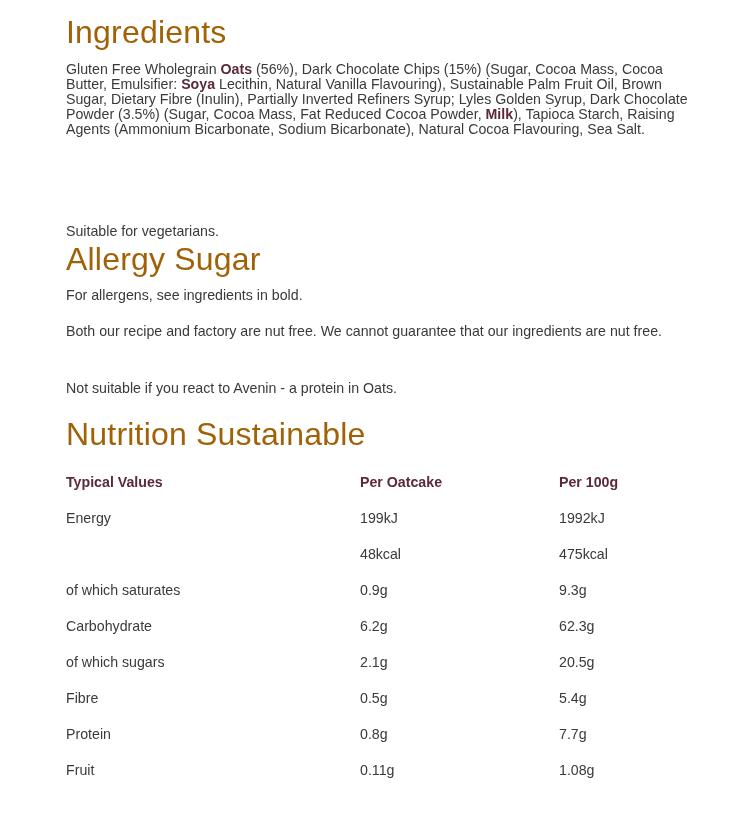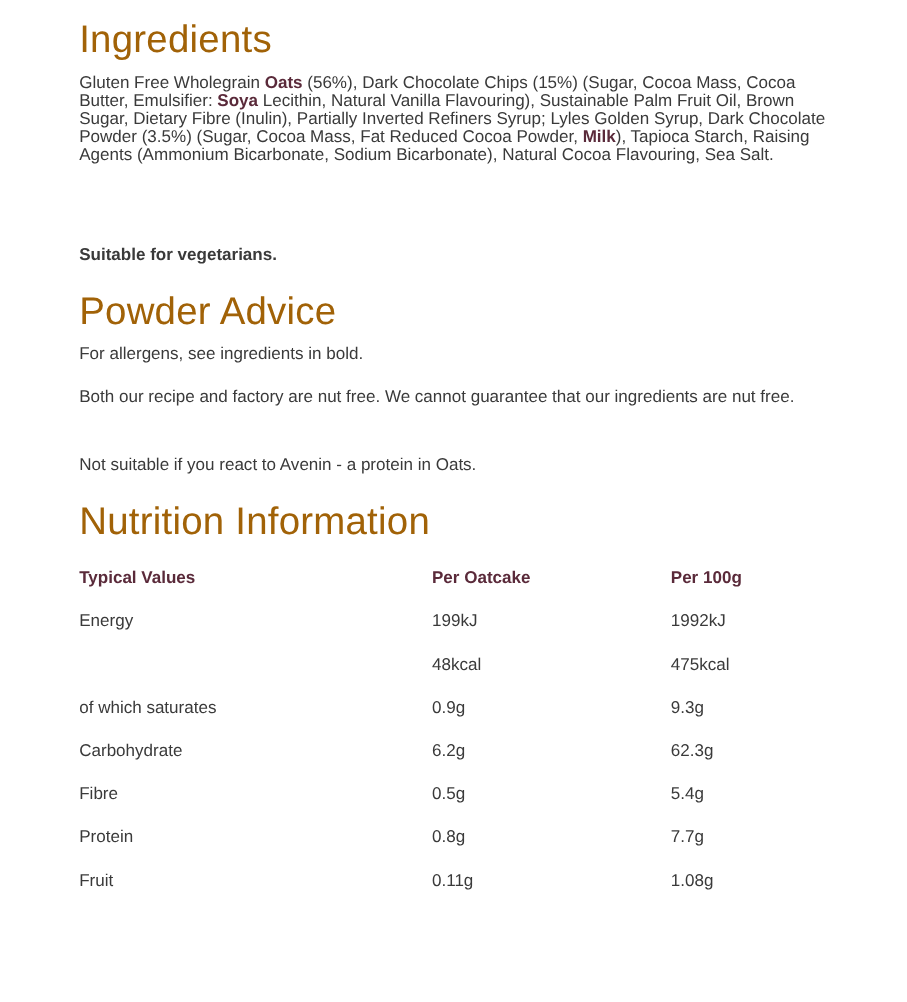--- a/index.html
+++ b/index.html
@@ -4,47 +4,47 @@
 <style>
   html, body { margin: 0; padding: 0; background: #ffffff; }
   body { width: 756px; height: 835px; overflow: hidden; position: relative;
          font-family: "Liberation Sans", "DejaVu Sans", sans-serif; color: #3a3a3a; }
   .wrap { position: absolute; left: 66px; top: 0; width: 640px; }
   h2 { font-weight: normal; color: #a16207; margin: 0; font-size: 32px; letter-spacing: 0.2px; }
   p { margin: 0; font-size: 14.2px; line-height: 15px; color: #3a3a3a; }
   b { color: #5a2a3a; }
   .h-ing { position: absolute; top: 14px; left: 0; }
   .p-ing { position: absolute; top: 62px; left: 0; width: 640px; }
-  .p-veg { position: absolute; top: 206px; left: 0; font-weight: bold; }
+  .p-veg { position: absolute; top: 224px; left: 0; }
   .h-all { position: absolute; top: 241px; left: 0; }
   .p-a1 { position: absolute; top: 288px; left: 0; }
   .p-a2 { position: absolute; top: 324px; left: 0; width: 640px; }
   .p-a3 { position: absolute; top: 381px; left: 0; }
   .h-nut { position: absolute; top: 416px; left: 0; }
   table { position: absolute; top: 464px; left: 0; border-collapse: collapse; width: 640px; }
   th { font-weight: bold; color: #5a2a3a; text-align: left; font-size: 14.2px; height: 36px; padding: 0; }
   td { font-size: 14.2px; color: #3a3a3a; height: 36px; padding: 0; }
   .c1 { width: 294px; } .c2 { width: 199px; }
 </style>
 </head>
 <body>
 
 <div class="wrap">
   <h2 class="h-ing">Ingredients</h2>
   <p class="p-ing">
     <span>Gluten Free Wholegrain </span><b>Oats</b><span> (56%), Dark Chocolate Chips (15%) (Sugar, Cocoa Mass, Cocoa Butter, Emulsifier: </span><b>Soya</b><span> Lecithin, Natural Vanilla Flavouring), Sustainable Palm Fruit Oil, Brown Sugar, Dietary Fibre (Inulin), Partially Inverted Refiners Syrup; Lyles Golden Syrup, Dark Chocolate Powder (3.5%) (Sugar, Cocoa Mass, Fat Reduced Cocoa Powder, </span><b>Milk</b><span>), Tapioca Starch, Raising Agents (Ammonium Bicarbonate, Sodium Bicarbonate), Natural Cocoa Flavouring, Sea Salt.</span>
   </p>
   <p class="p-veg">Suitable for vegetarians.</p>
 
-  <h2 class="h-all">Powder Advice</h2>
+  <h2 class="h-all">Allergy Sugar</h2>
   <p class="p-a1">For allergens, see ingredients in bold.</p>
   <p class="p-a2">Both our recipe and factory are nut free. We cannot guarantee that our ingredients are nut free.</p>
   <p class="p-a3">Not suitable if you react to Avenin - a protein in Oats.</p>
 
-  <h2 class="h-nut">Nutrition Information</h2>
+  <h2 class="h-nut">Nutrition Sustainable</h2>
   <table>
     <thead>
       <tr>
         <th class="c1">Typical Values</th>
         <th class="c2">Per Oatcake</th>
         <th>Per 100g</th>
       </tr>
     </thead>
     <tbody>
       <tr>
@@ -61,20 +61,25 @@
           <td>of which saturates</td>
           <td>0.9g</td>
           <td>9.3g</td>
         </tr>
       <tr>
           <td>Carbohydrate</td>
           <td>6.2g</td>
           <td>62.3g</td>
         </tr>
       <tr>
+          <td>of which sugars</td>
+          <td>2.1g</td>
+          <td>20.5g</td>
+        </tr>
+      <tr>
           <td>Fibre</td>
           <td>0.5g</td>
           <td>5.4g</td>
         </tr>
       <tr>
           <td>Protein</td>
           <td>0.8g</td>
           <td>7.7g</td>
         </tr>
       <tr>

